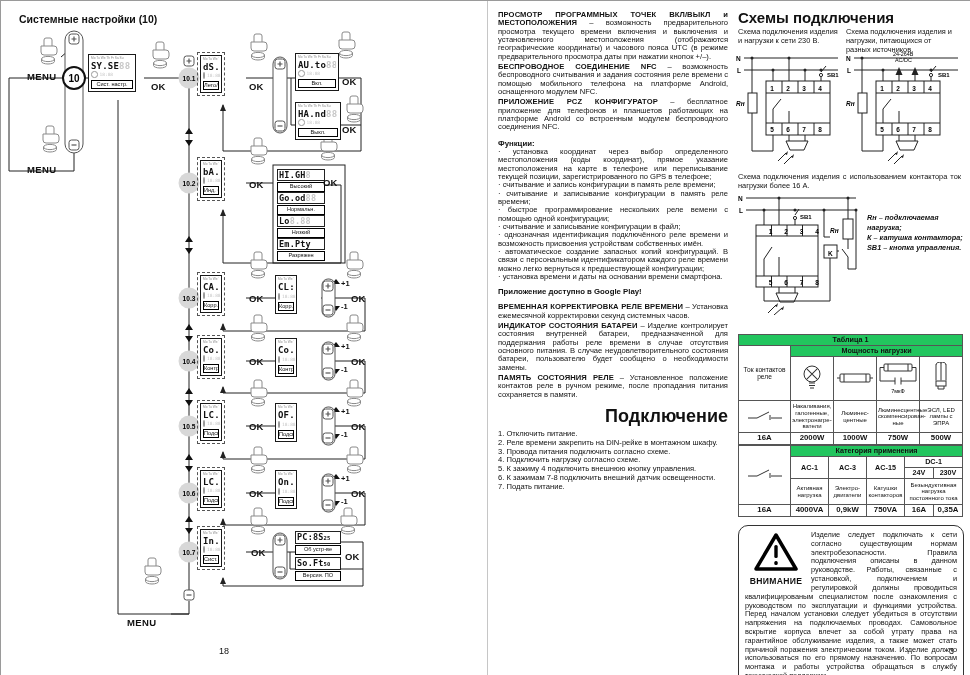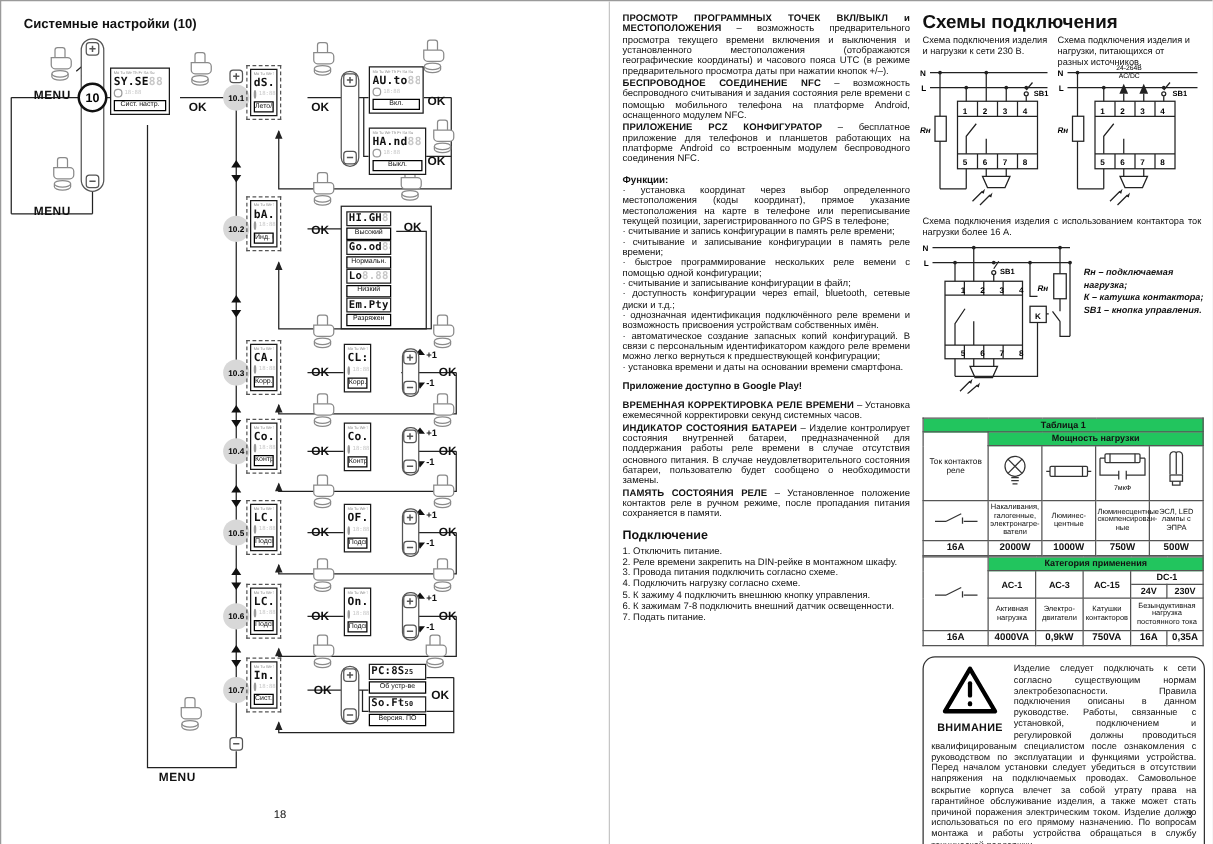--- a/index.html
+++ b/index.html
@@ -16,31 +16,31 @@
   .lcd{position:absolute;width:22px;border:1.3px solid #1a1a1a;background:#fff;padding:1px 2px 2px;box-sizing:border-box;z-index:2;}
   .lcd.dashed{outline:1.2px dashed #555;outline-offset:2.5px;}
   .days{font-size:3.2px;line-height:4.5px;color:#8a8a8a;white-space:nowrap;overflow:hidden;}
   .seg{font-family:"DejaVu Sans Mono",monospace;font-weight:bold;font-size:9px;line-height:10.5px;letter-spacing:.2px;color:#111;white-space:nowrap;overflow:hidden;}
   .seg .ghost{color:#c7c7c7;}
   .seg .small{font-size:5.5px;}
   .clk{display:flex;align-items:center;gap:2px;height:7px;}
   .clkc{width:4.5px;height:4.5px;border:1px solid #9a9a9a;border-radius:50%;}
   .clkd{font-family:"DejaVu Sans Mono",monospace;font-size:4.5px;color:#c7c7c7;}
   .tag{border:1px solid #000;font-size:5.6px;line-height:7.5px;text-align:center;margin-top:1.5px;white-space:nowrap;overflow:hidden;background:#fff;}
-  .optbox{position:absolute;width:36px;z-index:2;background:#fff;}
+  .optbox{position:absolute;width:48px;z-index:2;background:#fff;}
   .optbox .seg{font-size:8.5px;line-height:10px;border:1px solid #222;padding:0 1px;}
   .optbox .tag{margin-top:1px;}
   
   #midcol{position:absolute;left:497px;top:10px;width:230px;z-index:2;}
   .mp{font-size:7.6px;line-height:1.1;text-align:justify;margin:0 0 2px 0;}
   .mp b{letter-spacing:.1px;}
   .ftitle{font-size:7.8px;font-weight:bold;margin-top:7px;}
   .fi{font-size:7.6px;line-height:1.1;text-align:justify;}
   .gp{font-size:7.8px;font-weight:bold;margin:6px 0 7px;}
-  .h2{font-size:10px;font-weight:bold;margin:7px 0 3px;}
+  .h2{font-size:18px;font-weight:bold;margin:7px 0 3px;text-align:right;}
   .step{font-size:7.6px;line-height:1.16;text-align:justify;}
   
   .rh1{position:absolute;left:737px;top:8px;font-size:15px;font-weight:bold;z-index:2;}
   .cap{position:absolute;font-size:7.4px;line-height:1.2;text-align:left;z-index:2;}
   .legend{position:absolute;font-size:7.3px;font-style:italic;font-weight:bold;line-height:1.35;z-index:2;}
   .dsvg{position:absolute;z-index:1;}
   svg text{font-family:"Liberation Sans",sans-serif;}
   .t1{position:absolute;left:737px;top:333px;border-collapse:collapse;z-index:2;table-layout:fixed;}
   .t1 td{border:1px solid #555;text-align:center;vertical-align:middle;padding:1px 1px;font-size:6px;line-height:1.12;}
   .t1 .th{background:#22c55e;font-weight:bold;font-size:7.2px;}
@@ -394,21 +394,20 @@
   <p class="mp"><b>ПРОСМОТР ПРОГРАММНЫХ ТОЧЕК ВКЛ/ВЫКЛ и МЕСТОПОЛОЖЕНИЯ</b><span> – возможность предварительного просмотра текущего времени включения и выключения и установленного местоположения (отображаются географические координаты) и часового пояса UTC (в режиме предварительного просмотра даты при нажатии кнопок +/–).</span></p>
   <p class="mp"><b>БЕСПРОВОДНОЕ СОЕДИНЕНИЕ NFC</b><span> – возможность беспроводного считывания и задания состояния реле времени с помощью мобильного телефона на платформе Android, оснащенного модулем NFC.</span></p>
   <p class="mp"><b>ПРИЛОЖЕНИЕ PCZ КОНФИГУРАТОР</b><span> – бесплатное приложение для телефонов и планшетов работающих на платформе Android со встроенным модулем беспроводного соединения NFC.</span></p>
   <div class="ftitle">Функции:</div>
   <div>
         <div class="fi">· установка координат через выбор определенного местоположения (коды координат), прямое указание местоположения на карте в телефоне или переписывание текущей позиции, зарегистрированного по GPS в телефоне;</div>
         <div class="fi">· считывание и запись конфигурации в память реле времени;</div>
         <div class="fi">· считывание и записывание конфигурации в память реле времени;</div>
         <div class="fi">· быстрое программирование нескольких реле вемени с помощью одной конфигурации;</div>
         <div class="fi">· считывание и записывание конфигурации в файл;</div>
-        <div class="fi">· доступность конфигурации через email, bluetooth, сетевые диски и т.д.;</div>
         <div class="fi">· однозначная идентификация подключённого реле времени и возможность присвоения устройствам собственных имён.</div>
         <div class="fi">· автоматическое создание запасных копий конфигураций. В связи с персональным идентификатором каждого реле времени можно легко вернуться к предшествующей конфигурации;</div>
         <div class="fi">· установка времени и даты на основании времени смартфона.</div>
       </div>
   <div class="gp">Приложение доступно в Google Play!</div>
   <p class="mp"><b>ВРЕМЕННАЯ КОРРЕКТИРОВКА РЕЛЕ ВРЕМЕНИ</b><span> – Установка ежемесячной корректировки секунд системных часов.</span></p>
   <p class="mp"><b>ИНДИКАТОР СОСТОЯНИЯ БАТАРЕИ</b><span> – Изделие контролирует состояния внутренней батареи, предназначенной для поддержания работы реле времени в случае отсутствия основного питания. В случае неудовлетворительного состояния батареи, пользователю будет сообщено о необходимости замены.</span></p>
   <p class="mp"><b>ПАМЯТЬ СОСТОЯНИЯ РЕЛЕ</b><span> – Установленное положение контактов реле в ручном режиме, после пропадания питания сохраняется в памяти.</span></p>
   <div class="h2">Подключение</div>
   <div>

